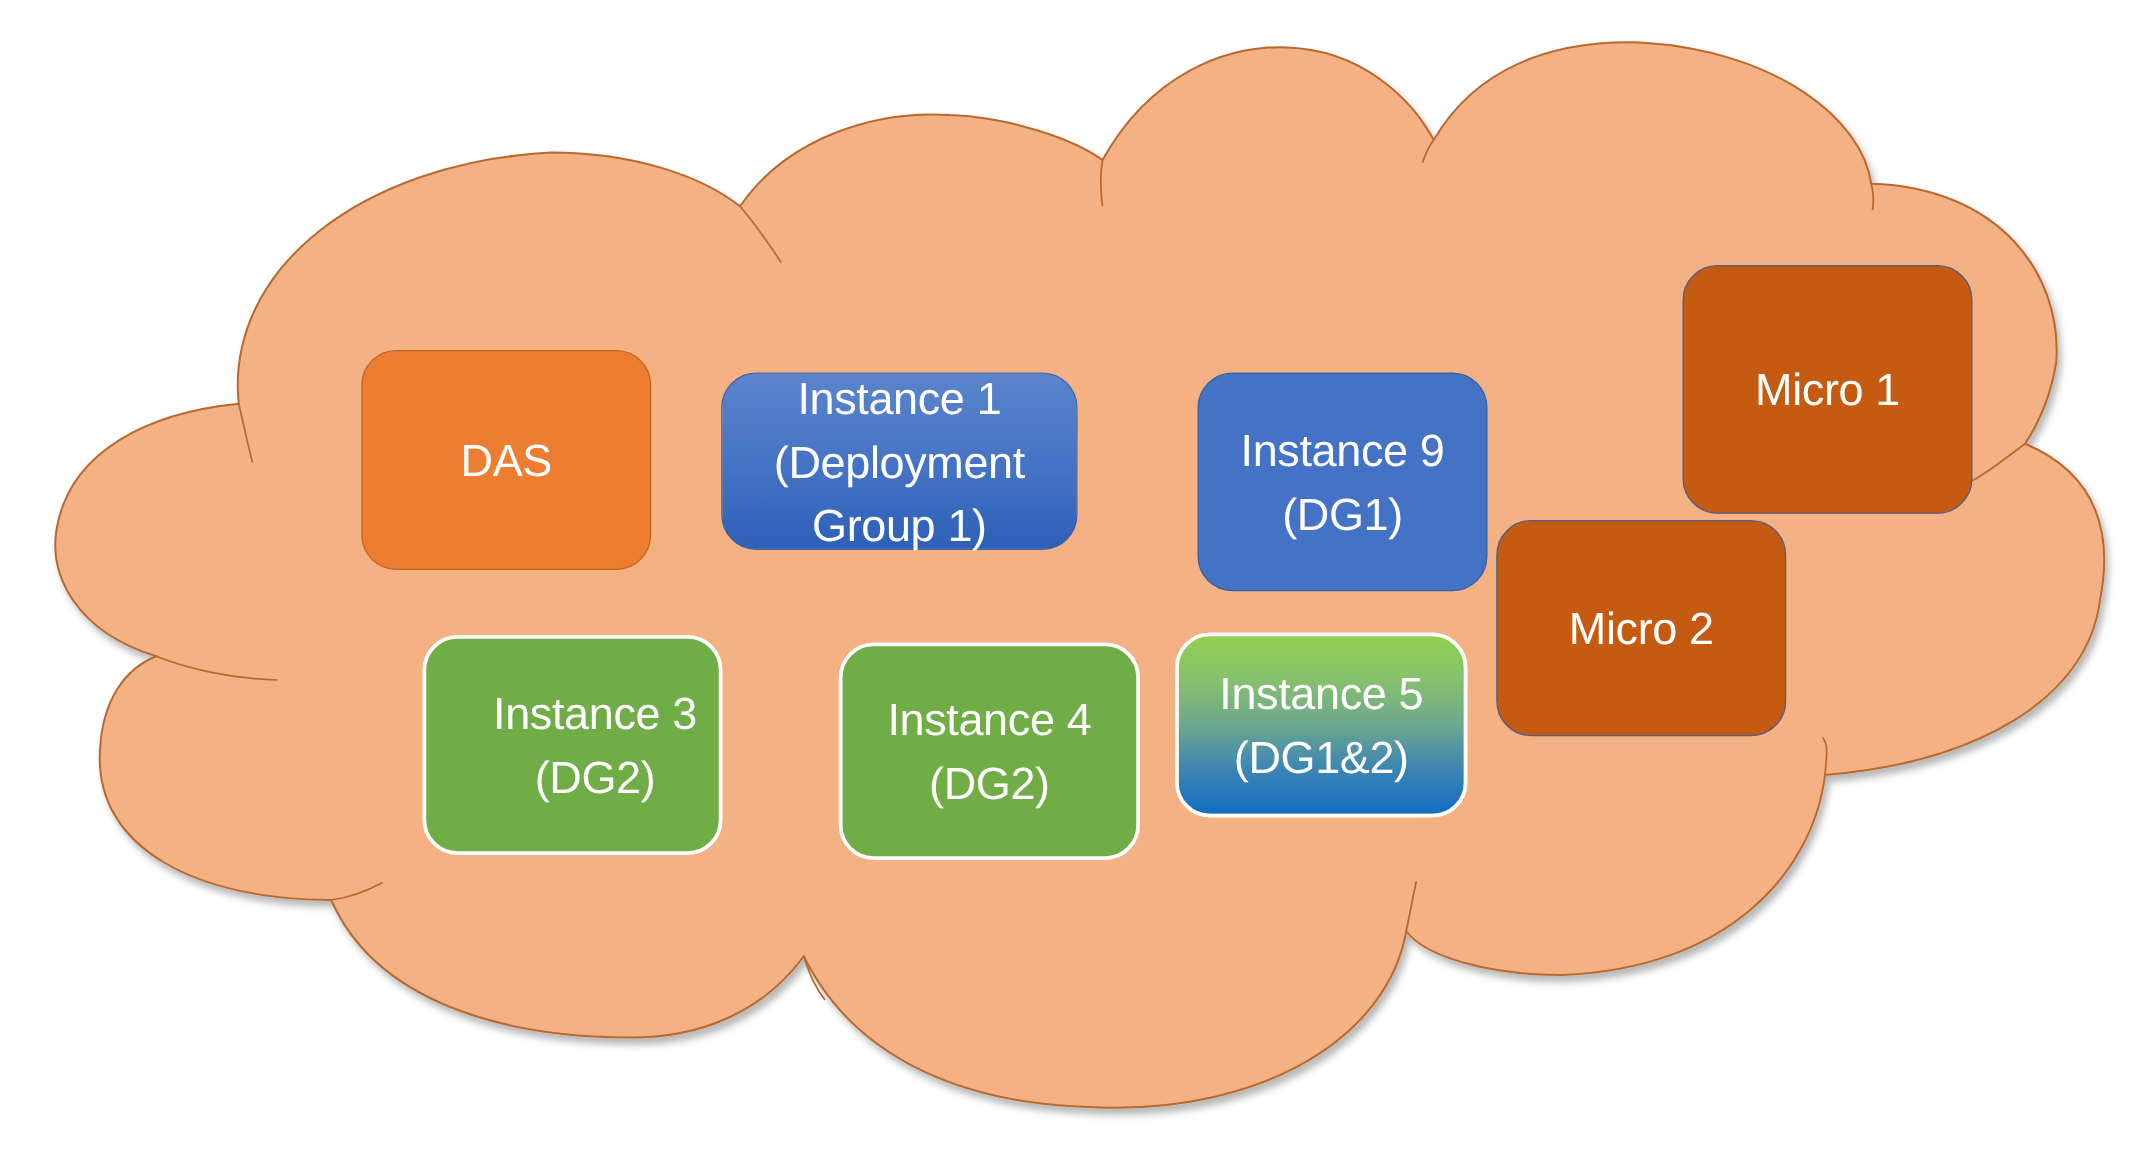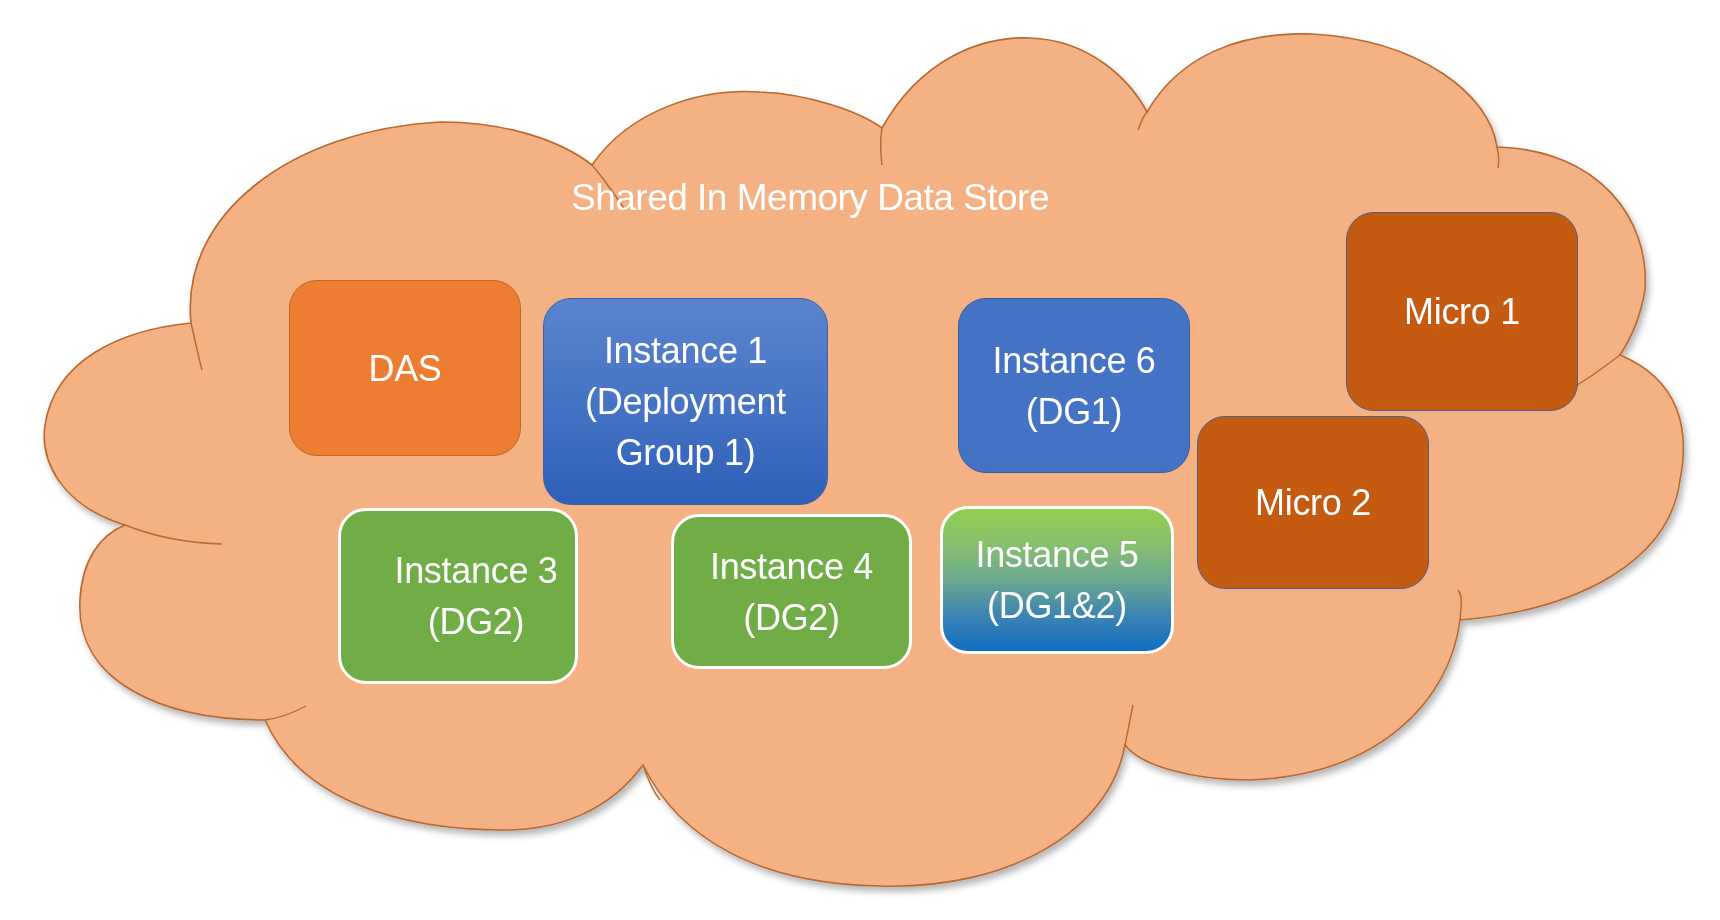--- a/index.html
+++ b/index.html
@@ -13,28 +13,28 @@
   }
   .box {
     position: absolute; box-sizing: border-box;
     display: flex; align-items: center; justify-content: center;
     text-align: center; color: #ffffff; font-size: 36px; line-height: 51px;
     border-radius: 28px; letter-spacing: -0.3px;
   }
   .box span { display: block; white-space: pre-line; }
   #das { left: 245px; top: 280px; width: 232px; height: 176px;
          background: #ED7D31; border: 1.5px solid #C5651F; margin-left: 44px; }
-  #inst1 { left: 543px; top: 298px; width: 285px; height: 207px;
+  #inst1 { left: 577px; top: 298px; width: 285px; height: 142px;
            background: linear-gradient(#5A84CC, #4472C4 55%, #2E60B8);
            border: 1.5px solid #3A62AA; }
   #inst2 { left: 958px; top: 298px; width: 232px; height: 175px;
            background: #4472C4; border: 1.5px solid #37609F; }
   #inst3 { left: 338px; top: 508px; width: 240px; height: 176px;
            background: #70AD47; border: 3px solid #ffffff; padding-left: 36px; }
-  #inst4 { left: 671px; top: 514px; width: 241px; height: 155px;
+  #inst4 { left: 671px; top: 514px; width: 241px; height: 174px;
            background: #70AD47; border: 3px solid #ffffff; }
   #inst5 { left: 940px; top: 506px; width: 234px; height: 148px;
            background: linear-gradient(#92D050 0%, #86C06E 25%, #6CA88E 50%, #3C84B4 75%, #126EC2 100%);
            border: 3px solid #ffffff; }
   #micro1 { left: 1346px; top: 212px; width: 232px; height: 199px;
             background: #C55A11; border: 1.5px solid #4E5E8E; text-align: right; }
   #micro2 { left: 1197px; top: 416px; width: 232px; height: 173px;
             background: #C55A11; border: 1.5px solid #4E5E8E; }
   #inst1 span, #inst2 span, #inst3 span, #inst4 span, #inst5 span { line-height: 51px; }
 </style>
@@ -78,33 +78,32 @@
   <path d="M 1497 147 C 1499 155, 1499 162, 1498 168" fill="none" stroke="#B9692F" stroke-width="1.4"></path>
   <path d="M 1620 355 C 1600 370, 1590 378, 1572 388" fill="none" stroke="#B9692F" stroke-width="1.4"></path>
   <path d="M 1460 620 C 1462 600, 1462 595, 1458 590" fill="none" stroke="#B9692F" stroke-width="1.4"></path>
   <path d="M 1125 745 C 1128 730, 1130 720, 1133 705" fill="none" stroke="#B9692F" stroke-width="1.4"></path>
   <path d="M 643 765 C 648 780, 652 790, 660 800" fill="none" stroke="#B9692F" stroke-width="1.4"></path>
   <path d="M 265 720 C 280 718, 295 712, 306 706" fill="none" stroke="#B9692F" stroke-width="1.4"></path>
   <path d="M 125 525 C 150 535, 185 543, 222 544" fill="none" stroke="#B9692F" stroke-width="1.4"></path>
 </svg>
 
 <div class="cloud-title">
-  <div>Shared In Memory Data Store</div>
 </div>
 
 <div id="das" class="box">
   <span>DAS</span>
 </div>
 <div id="inst1" class="box">
   <span>Instance 1
 (Deployment
 Group 1)</span>
 </div>
 <div id="inst2" class="box">
-  <span>Instance 6
+  <span>Instance 9
 (DG1)</span>
 </div>
 <div id="inst3" class="box">
   <span>Instance 3
 (DG2)</span>
 </div>
 <div id="inst4" class="box">
   <span>Instance 4
 (DG2)</span>
 </div>

